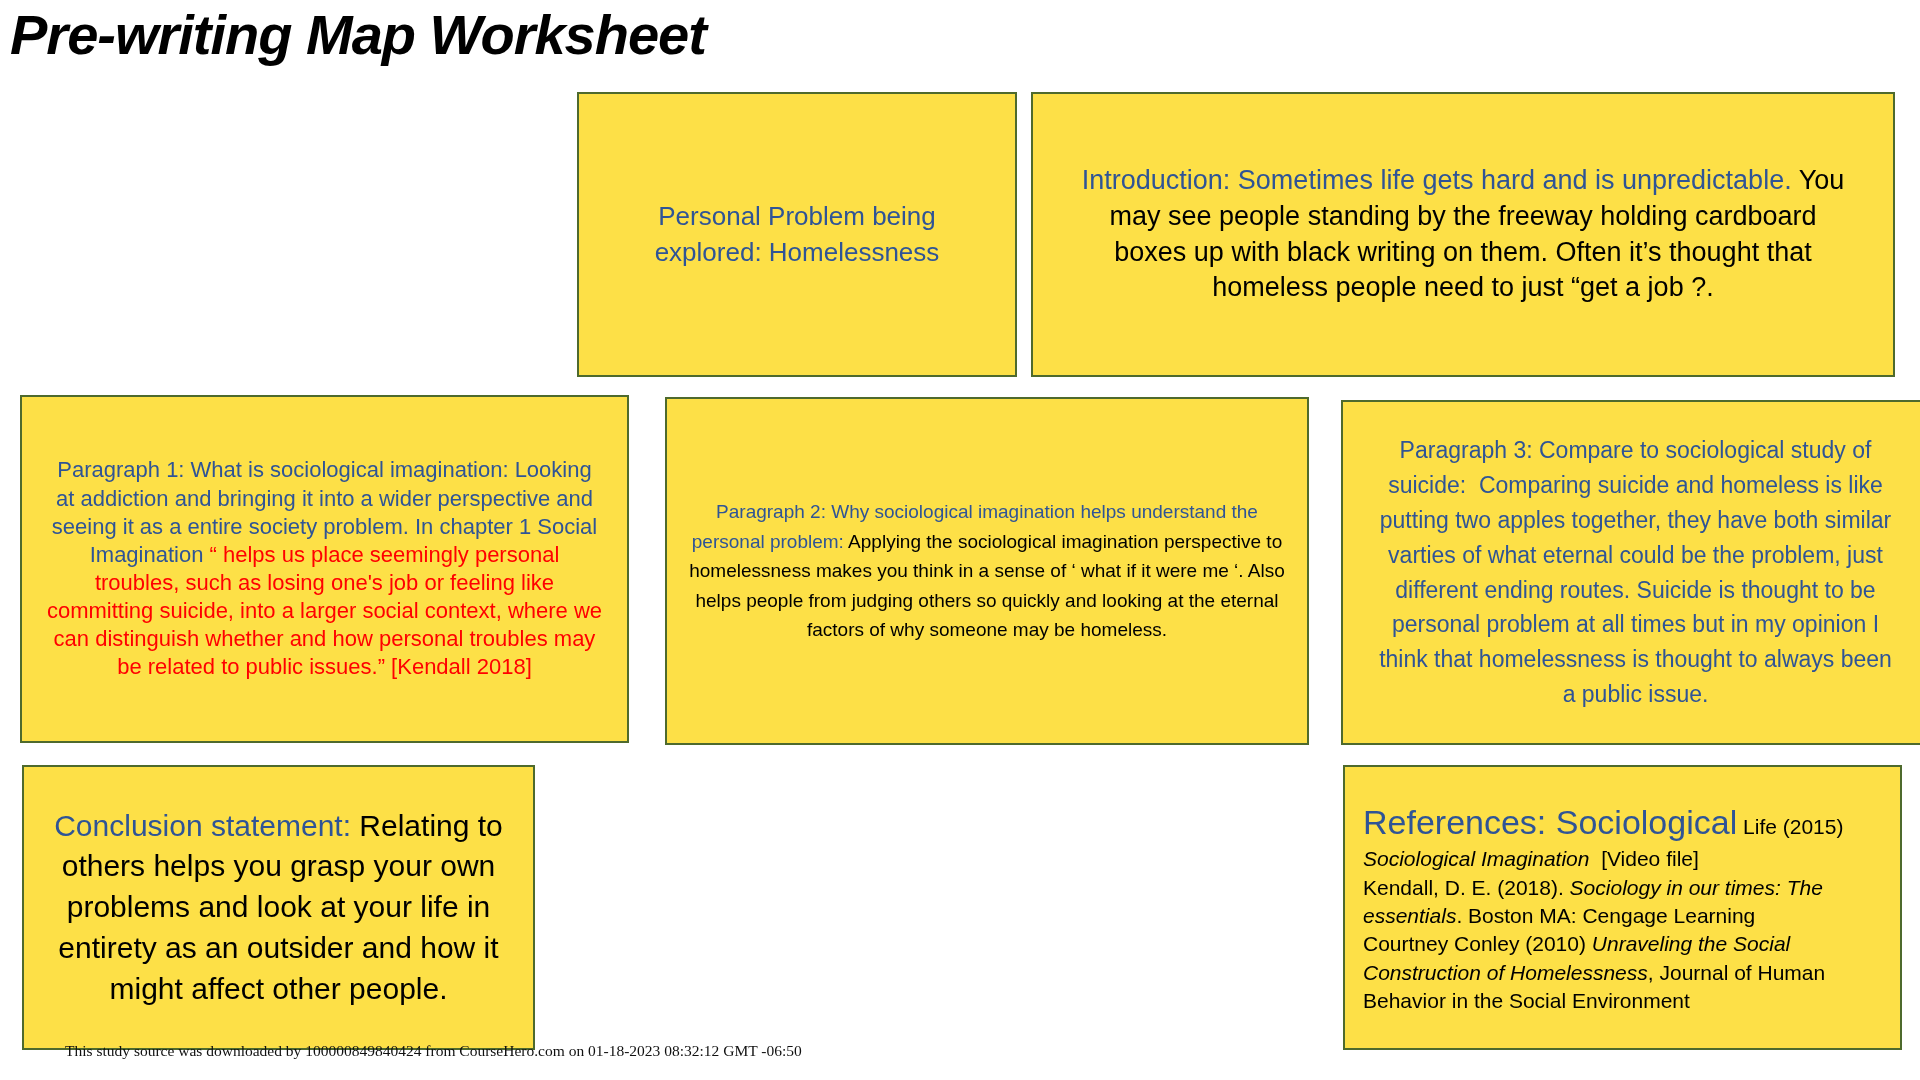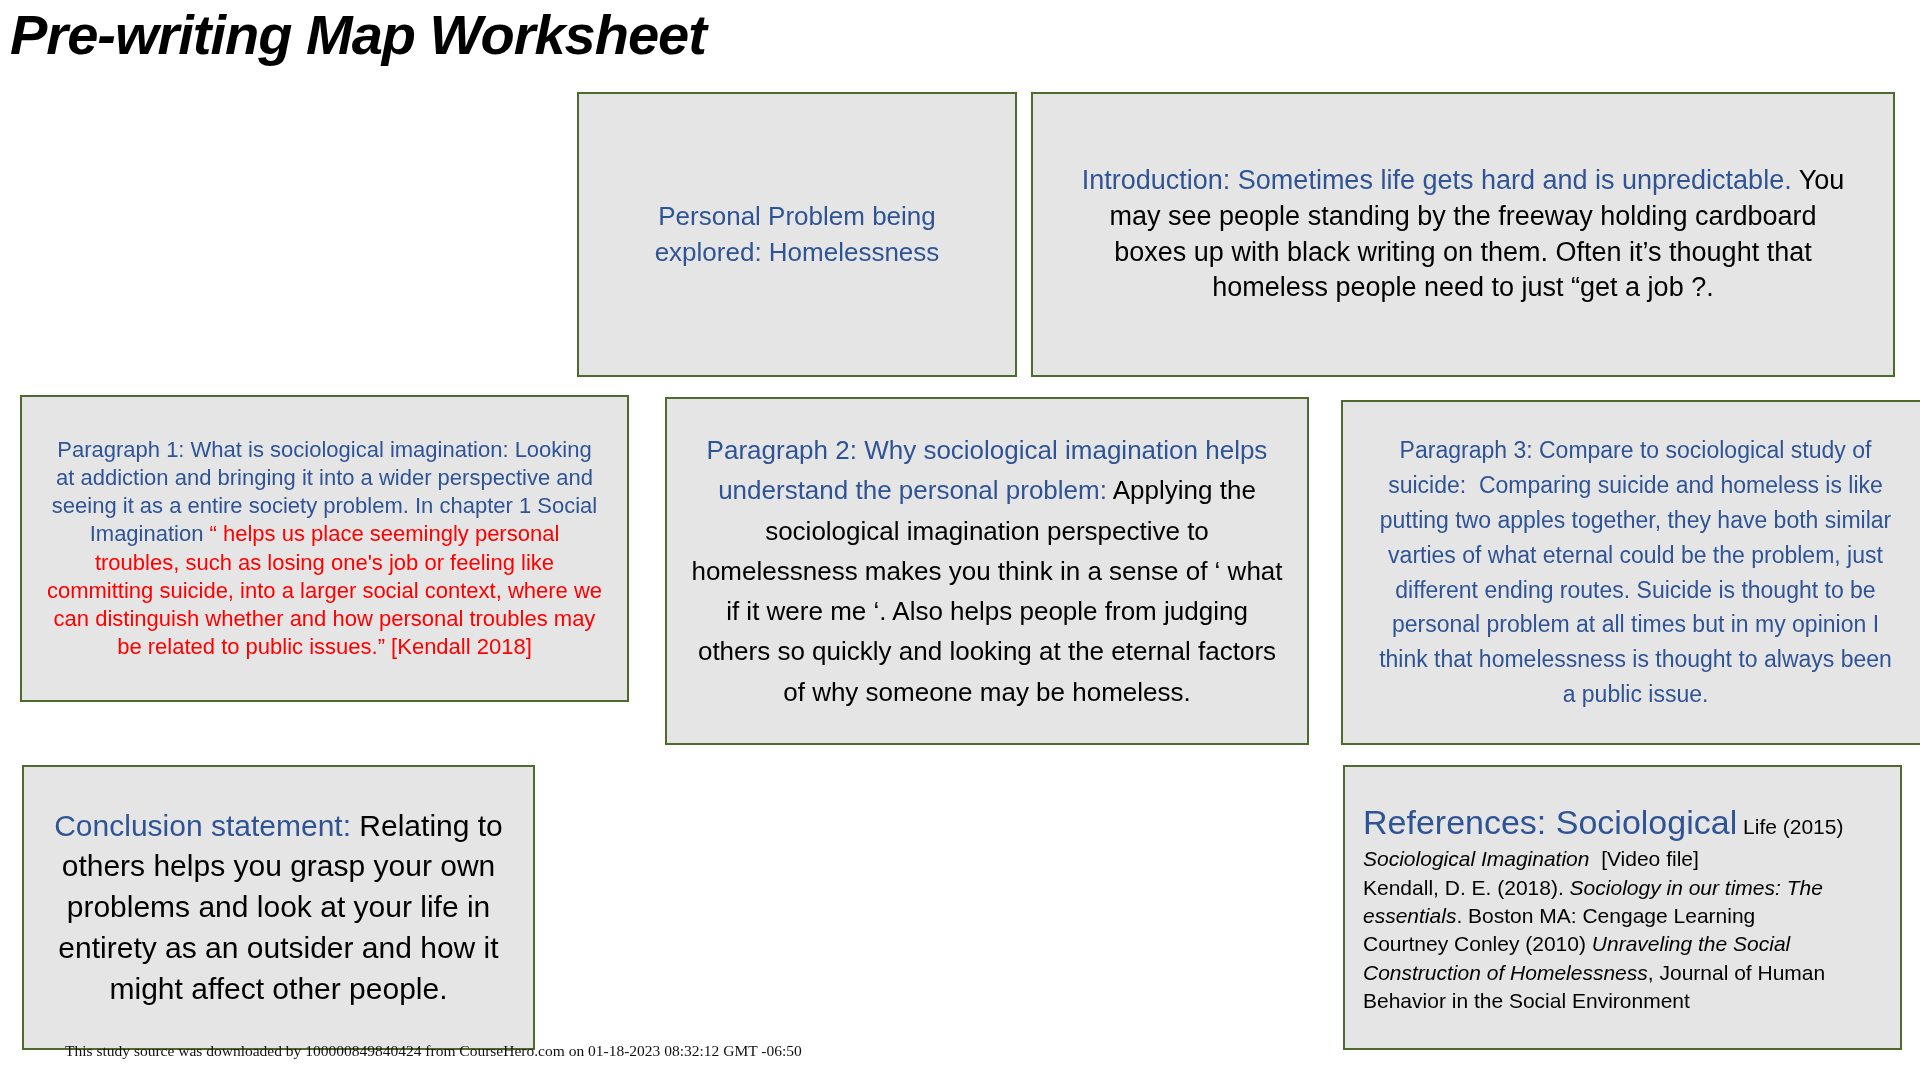--- a/index.html
+++ b/index.html
@@ -27,43 +27,43 @@
     letter-spacing:-1px;
     color:var(--ink);
     font-family:"Liberation Sans", sans-serif;
     white-space:nowrap;
     font-style:italic;
   }
   .box{
     position:absolute;
     box-sizing:border-box;
     border:2.5px solid var(--green);
-    background:#e5e5e5;
+    background:#fde047;
     display:flex;
     align-items:center;
     justify-content:center;
     text-align:center;
     z-index:1;
   }
   .box-text{width:100%;}
   .seg{white-space:pre-wrap;}
   .seg.blue{color:var(--blue);}
   .seg.red{color:var(--red);}
   .seg.black{color:var(--ink);}
   .seg.italic{font-style:italic;}
   .seg.large{font-size:34px;}
 
   
   .b-tentative   {left:20px;  top:92px;  width:540px; height:285px; font-size:26px; line-height:1.3; padding:0 30px;}
   .b-personal    {left:577px; top:92px;  width:440px; height:285px; font-size:26px; line-height:1.35; padding:0 40px;}
   .b-intro       {left:1031px;top:92px;  width:864px; height:285px; font-size:27px; line-height:1.32; padding:0 48px;}
 
   
-  .b-p1          {left:20px;  top:395px; width:609px; height:307px; font-size:22px; line-height:1.28; padding:0 24px;}
-  .b-p2          {left:665px; top:397px; width:644px; height:348px; font-size:26px; line-height:1.55; padding:0 20px;}
+  .b-p1          {left:20px;  top:395px; width:609px; height:348px; font-size:22px; line-height:1.28; padding:0 24px;}
+  .b-p2          {left:665px; top:397px; width:644px; height:348px; font-size:19px; line-height:1.55; padding:0 20px;}
   .b-p3          {left:1313px;top:400px; width:589px; height:345px; font-size:23px; line-height:1.52; padding:0 28px;margin-left:28px;}
 
   
   .b-conclusion  {left:22px;  top:765px; width:513px; height:285px; font-size:30px; line-height:1.36; padding:0 12px;}
   .b-summary     {left:557px; top:765px; width:769px; height:288px; font-size:29px; line-height:1.5;  padding:0 26px;}
   .b-references  {left:1343px;top:765px; width:559px; height:285px; font-size:21px; line-height:1.35; padding:0 18px; text-align:left;}
 
   .attribution{
     position:absolute;
     left:65px; top:1042px;

